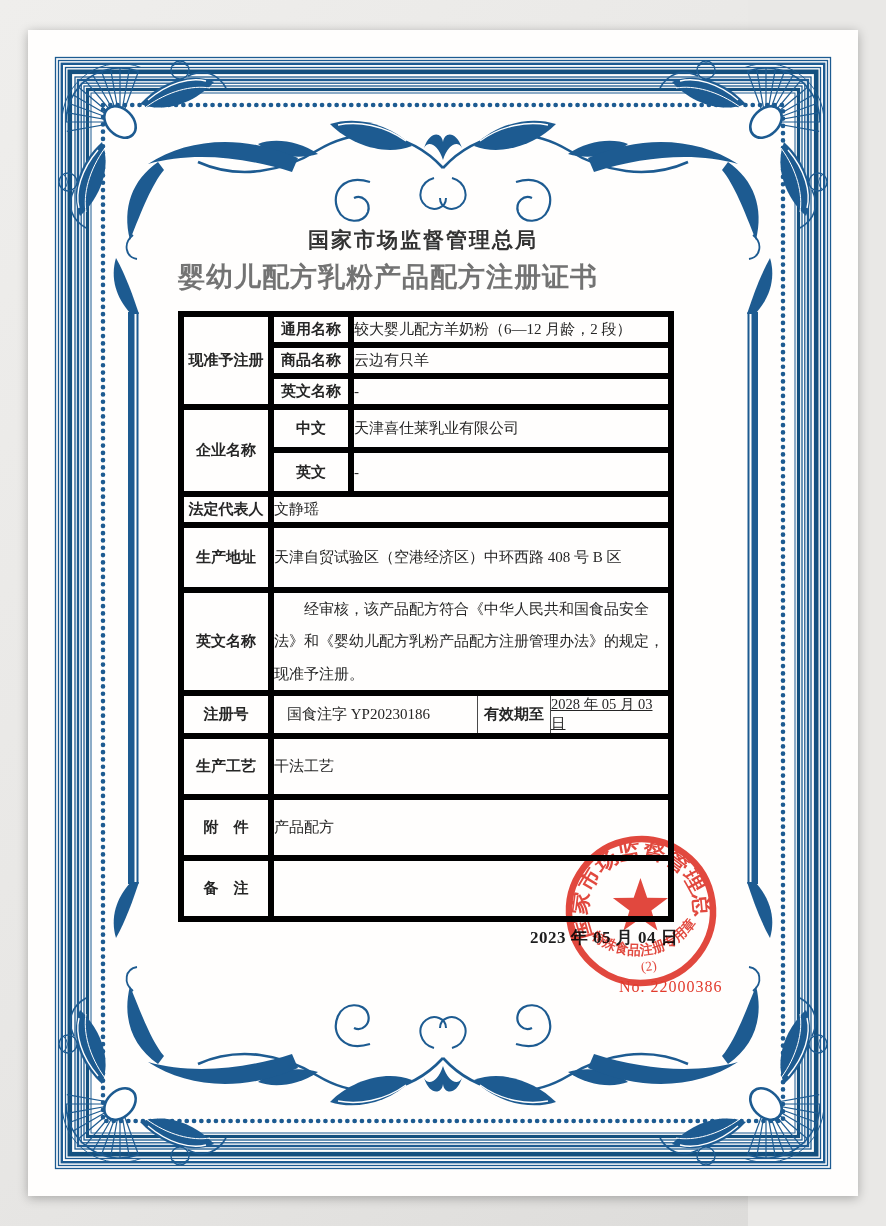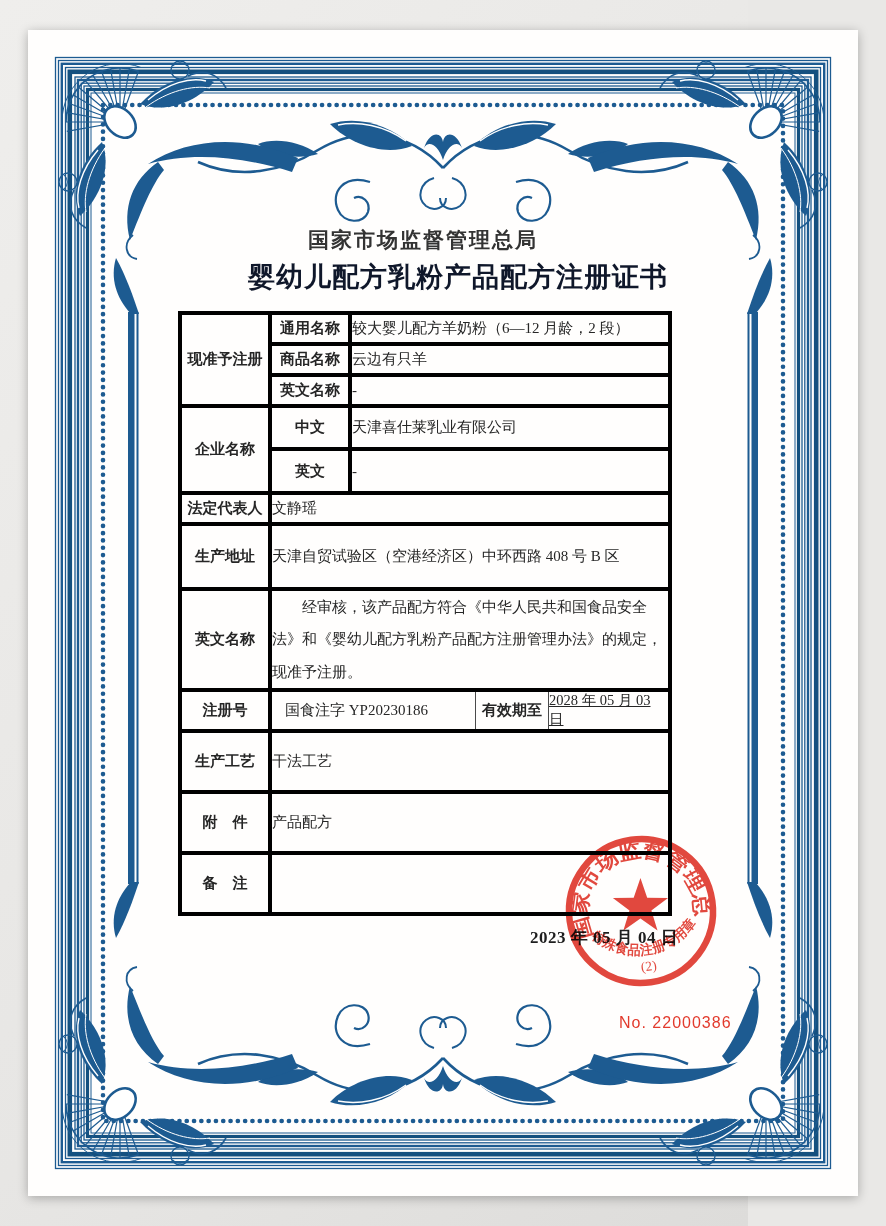--- a/index.html
+++ b/index.html
@@ -6,43 +6,43 @@
     background:#e9e8e6;
     font-family:"Liberation Serif","DejaVu Serif",serif;color:#262626;}
   .photo{position:relative;width:748px;height:1226px;
     background:linear-gradient(135deg,#efeeec 0%,#e7e6e4 60%,#dddcda 100%);}
   .paper{position:absolute;left:28px;top:30px;width:830px;height:1166px;
     background:#fffefd;box-shadow:0 2px 10px rgba(0,0,0,.28);}
   .border-art{position:absolute;left:0;top:0;width:830px;height:1166px;pointer-events:none;}
   .content{position:absolute;left:150px;top:0;width:490px;}
   .title1{margin:196px 0 0 0;text-align:center;font-size:21px;font-weight:700;
     letter-spacing:2px;color:#333;}
-  .title2{margin:5px 0 0 0;text-align:right;font-size:27px;font-weight:700;
-    letter-spacing:1px;color:#0f172a;}
+  .title2{margin:5px 0 0 0;text-align:left;font-size:27px;font-weight:700;
+    letter-spacing:1px;color:#737373;}
   table.cert{margin-top:16px;border-collapse:collapse;table-layout:fixed;
     width:490px;border:2px solid #4a4a4a;}
-  table.cert td{border:4px solid #000000;font-size:15px;vertical-align:middle;
+  table.cert td{border:6px solid #000000;font-size:15px;vertical-align:middle;
     padding:0;}
   td.label{width:90px;text-align:center;font-weight:700;}
   td.sub{width:80px;text-align:center;font-weight:700;}
   td.val{padding-left:13px;}
   tr.h31{height:31px;} tr.h43{height:43px;} tr.h44{height:44px;}
   tr.h65{height:65px;} tr.h97{height:97px;} tr.h37{height:37px;} tr.h61{height:61px;}
   td.approval{font-size:13px;line-height:2.15;padding:6px 10px;text-indent:2em;}
   .reg-flex{display:flex;height:37px;align-items:stretch;}
   .reg-no{width:190px;display:flex;align-items:center;padding-left:13px;font-size:15px;}
   .reg-valid-label{width:72px;border-left:1px solid #4a4a4a;border-right:1px solid #4a4a4a;
     display:flex;align-items:center;justify-content:center;font-weight:700;}
   .reg-valid-value{flex:1;display:flex;align-items:center;justify-content:center;font-size:14.5px;text-decoration:underline;}
   .issue-date{position:absolute;left:502px;top:896px;width:200px;font-size:17px;
     letter-spacing:.5px;color:#1e1e1e;font-weight:bold;}
   .stamp{position:absolute;left:518px;top:786px;width:190px;height:190px;
     mix-blend-mode:multiply;opacity:.92;}
-  .serial{position:absolute;left:591px;top:984px;font-size:16px;
-    font-family:Liberation Sans, sans-serif;
+  .serial{position:absolute;left:591px;top:948px;font-size:16px;
+    font-family:Liberation Serif, serif;
     letter-spacing:1px;color:#e23a2c;}
 </style>
 </head>
 <body>
 
 <div class="photo">
   <div class="paper">
 
     <svg class="border-art" viewBox="0 0 830 1166">
       <defs>

